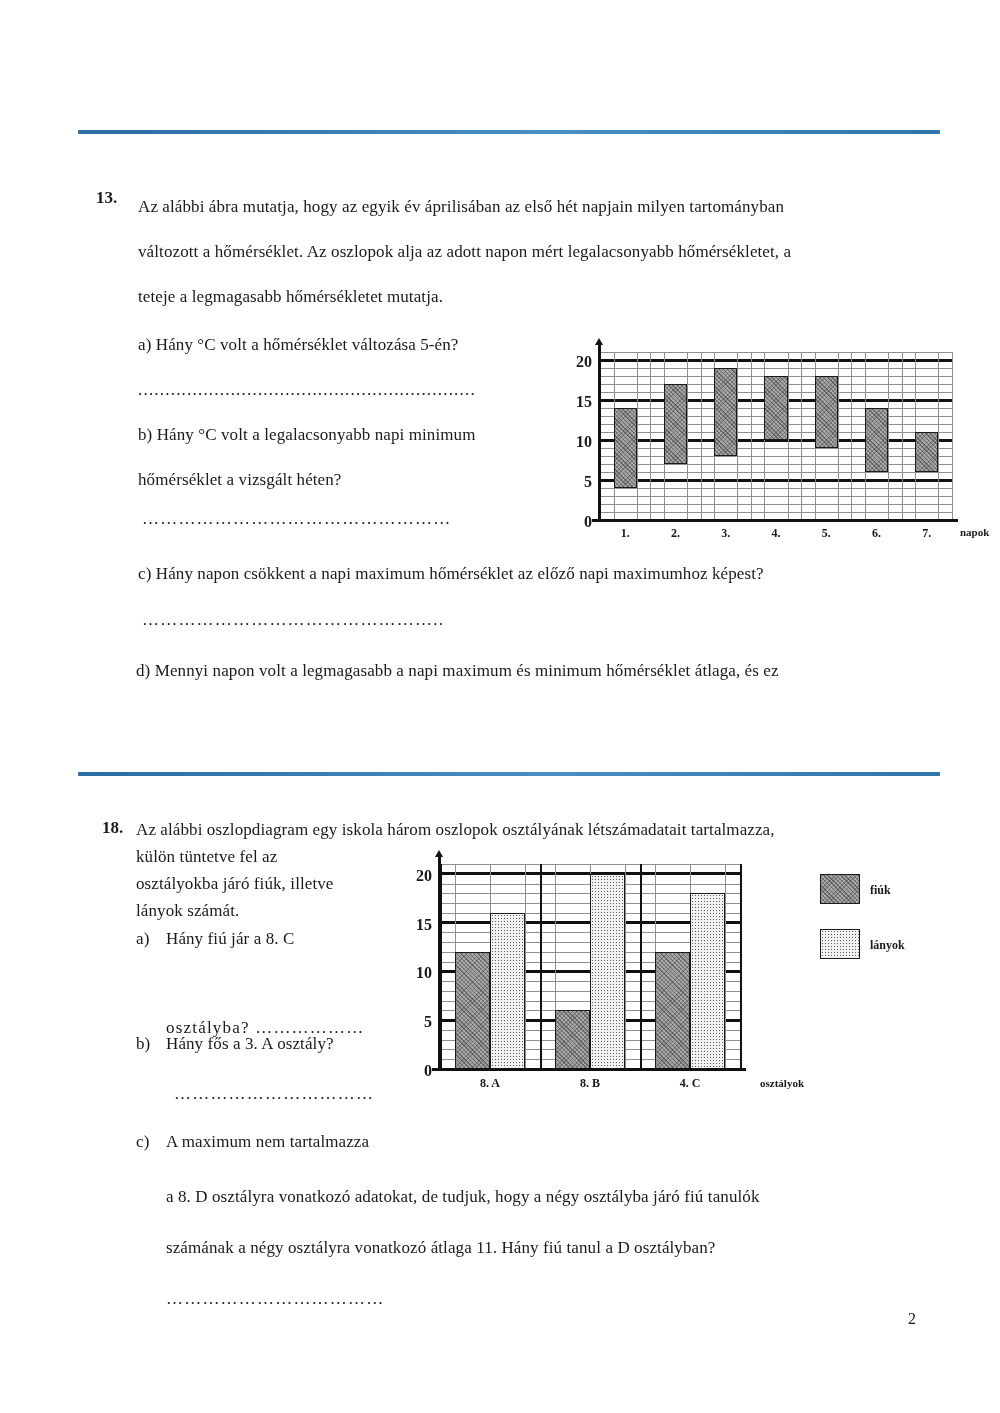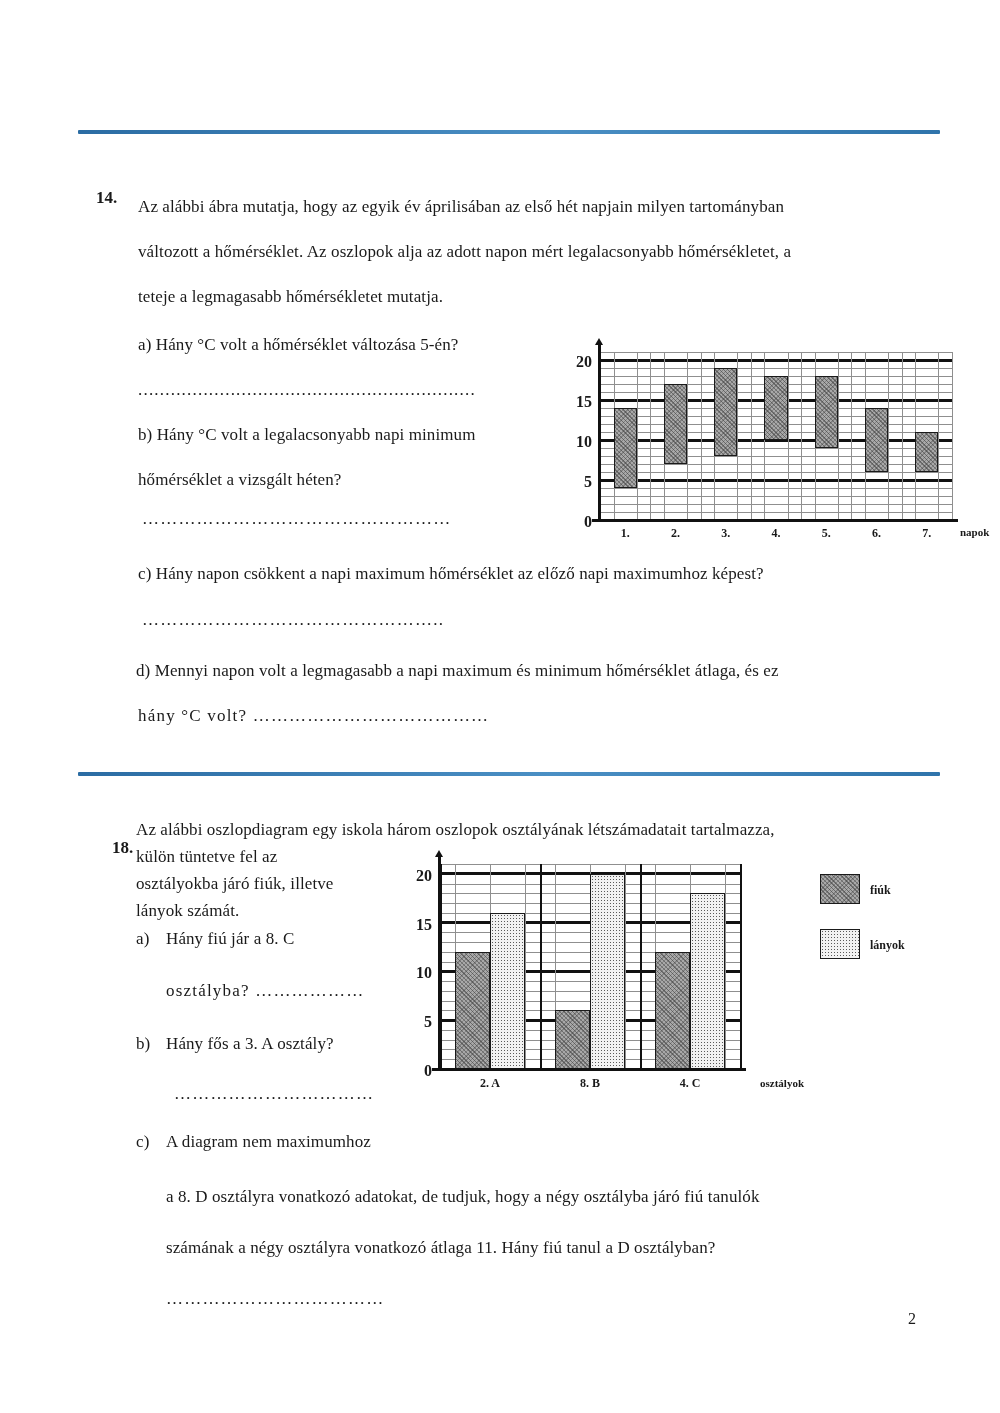--- a/index.html
+++ b/index.html
@@ -136,38 +136,37 @@
   }
 </style>
 </head>
 <body>
 
 <div class="page">
 
   <div class="blue-rule top"></div>
   <div class="blue-rule mid"></div>
 
-  <div class="q-num" style="left:96px; top:188px;">14.</div>
+  <div class="q-num" style="left:96px; top:188px;">13.</div>
 
   <div class="q-block para" style="left:138px; top:184px; width:780px;">Az alábbi ábra mutatja, hogy az egyik év áprilisában az első hét napjain milyen tartományban</div>
   <div class="q-block para" style="left:138px; top:229px; width:790px;">változott a hőmérséklet. Az oszlopok alja az adott napon mért legalacsonyabb hőmérsékletet, a</div>
   <div class="q-block para" style="left:138px; top:274px; width:790px;">teteje a legmagasabb hőmérsékletet mutatja.</div>
 
   <div class="q-block para" style="left:138px; top:322px; width:430px;">a) Hány °C volt a hőmérséklet változása 5-én?</div>
   <div class="q-block para dots" style="left:138px; top:367px; width:430px;">..............................................................</div>
 
   <div class="q-block para" style="left:138px; top:412px; width:430px;">b) Hány °C volt a legalacsonyabb napi minimum</div>
   <div class="q-block para" style="left:138px; top:457px; width:430px;">hőmérséklet a vizsgált héten?</div>
   <div class="q-block para dots" style="left:142px; top:496px; width:430px;">……………………………………………</div>
 
   <div class="q-block para" style="left:138px; top:551px; width:790px;">c) Hány napon csökkent a napi maximum hőmérséklet az előző napi maximumhoz képest?</div>
   <div class="q-block para dots" style="left:142px; top:597px; width:500px;">…………………………………………..</div>
 
   <div class="q-block para" style="left:136px; top:648px; width:790px;">d) Mennyi napon volt a legmagasabb a napi maximum és minimum hőmérséklet átlaga, és ez</div>
-  <div class="q-block para dots" style="left:138px; top:693px; width:600px;">hány °C volt? …………………………………</div>
 
   <div class="chart" id="chart1" style="left:556px; top:338px; width:410px; height:205px;">
       <div class="plot" style="left:44px; top:14px; width:352px; height:168px;">
         <div class="gridline-h major" style="top:166.5px;"></div>
         <div class="gridline-h" style="top:160px;"></div>
         <div class="gridline-h" style="top:152px;"></div>
         <div class="gridline-h" style="top:144px;"></div>
         <div class="gridline-h" style="top:136px;"></div>
         <div class="gridline-h major" style="top:126.5px;"></div>
         <div class="gridline-h" style="top:120px;"></div>
@@ -227,37 +226,37 @@
       <div class="tick-x" style="left:49.14285714285714px; top:188px; width:40px;">1.</div>
       <div class="tick-x" style="left:99.42857142857142px; top:188px; width:40px;">2.</div>
       <div class="tick-x" style="left:149.7142857142857px; top:188px; width:40px;">3.</div>
       <div class="tick-x" style="left:200px; top:188px; width:40px;">4.</div>
       <div class="tick-x" style="left:250.28571428571428px; top:188px; width:40px;">5.</div>
       <div class="tick-x" style="left:300.5714285714286px; top:188px; width:40px;">6.</div>
       <div class="tick-x" style="left:350.8571428571429px; top:188px; width:40px;">7.</div>
       <div class="axis-name" style="left:404px; top:188px;">napok</div>
     </div>
 
-  <div class="q-num" style="left:112px; top:818px;margin-top:20px;">18.</div>
+  <div class="q-num" style="left:102px; top:818px;">18.</div>
 
   <div class="q-block para tight" style="left:136px; top:816px; width:790px;">Az alábbi oszlopdiagram egy iskola három oszlopok osztályának létszámadatait tartalmazza,</div>
   <div class="q-block para tight" style="left:136px; top:843px; width:260px;">külön tüntetve fel az</div>
   <div class="q-block para tight" style="left:136px; top:870px; width:270px;">osztályokba járó fiúk, illetve</div>
   <div class="q-block para tight" style="left:136px; top:897px; width:260px;">lányok számát.</div>
 
   <div class="q-block para tight" style="left:136px; top:925px;">a)</div>
   <div class="q-block para tight" style="left:166px; top:925px; width:240px;">Hány fiú jár a 8. C</div>
-  <div class="q-block para tight dots" style="left:166px; top:977px; width:250px;">osztályba? ………………</div>
+  <div class="q-block para tight dots" style="left:166px; top:1014px; width:250px;">osztályba? ………………</div>
 
   <div class="q-block para tight" style="left:136px; top:1030px;">b)</div>
   <div class="q-block para tight" style="left:166px; top:1030px; width:250px;">Hány fős a 3. A osztály?</div>
   <div class="q-block para tight dots" style="left:174px; top:1080px; width:250px;">……………………………</div>
 
   <div class="q-block para tight" style="left:136px; top:1128px;">c)</div>
-  <div class="q-block para tight" style="left:166px; top:1128px; width:260px;">A diagram nem maximumhoz</div>
+  <div class="q-block para tight" style="left:166px; top:1128px; width:260px;">A maximum nem tartalmazza</div>
   <div class="q-block para tight" style="left:166px; top:1183px; width:790px;">a 8. D osztályra vonatkozó adatokat, de tudjuk, hogy a négy osztályba járó fiú tanulók</div>
   <div class="q-block para tight" style="left:166px; top:1234px; width:790px;">számának a négy osztályra vonatkozó átlaga 11. Hány fiú tanul a D osztályban?</div>
   <div class="q-block para tight dots" style="left:166px; top:1285px; width:400px;">………………………………</div>
 
   <div class="chart" id="chart2" style="left:400px; top:852px; width:460px; height:240px;">
       <div class="plot" style="left:40px; top:12px; width:300px; height:205px;">
         <div class="gridline-h major" style="top:203.5px;"></div>
         <div class="gridline-h" style="top:195.23809523809524px;"></div>
         <div class="gridline-h" style="top:185.47619047619048px;"></div>
         <div class="gridline-h" style="top:175.71428571428572px;"></div>
@@ -300,21 +299,21 @@
         <div class="bar fill-dots" style="left:250px; top:29.285714285714306px; width:35px; height:175.7142857142857px;"></div>
       </div>
       <div class="axis-y" style="left:38px; top:4px; height:215px;"></div>
       <div class="axis-arrow" style="left:35px; top:-2px;"></div>
       <div class="axis-x" style="left:32px; top:216px; width:314px;"></div>
       <div class="tick-y" style="left:2px; top:210px; width:30px;">0</div>
       <div class="tick-y" style="left:2px; top:161.1904761904762px; width:30px;">5</div>
       <div class="tick-y" style="left:2px; top:112.38095238095238px; width:30px;">10</div>
       <div class="tick-y" style="left:2px; top:63.571428571428555px; width:30px;">15</div>
       <div class="tick-y" style="left:2px; top:14.76190476190476px; width:30px;">20</div>
-      <div class="tick-x" style="left:60px; top:224px; width:60px;">2. A</div>
+      <div class="tick-x" style="left:60px; top:224px; width:60px;">8. A</div>
       <div class="tick-x" style="left:160px; top:224px; width:60px;">8. B</div>
       <div class="tick-x" style="left:260px; top:224px; width:60px;">4. C</div>
       <div class="axis-name" style="left:360px; top:225px;">osztályok</div>
       <div class="legend-item"></div>
       <div class="legend-swatch fill-hatch" style="left:420px; top:22px; width:40px; height:30px;"></div>
       <div class="legend-label" style="left:470px; top:31px;">fiúk</div>
       <div class="legend-item"></div>
       <div class="legend-swatch fill-dots" style="left:420px; top:77px; width:40px; height:30px;"></div>
       <div class="legend-label" style="left:470px; top:86px;">lányok</div>
     </div>

